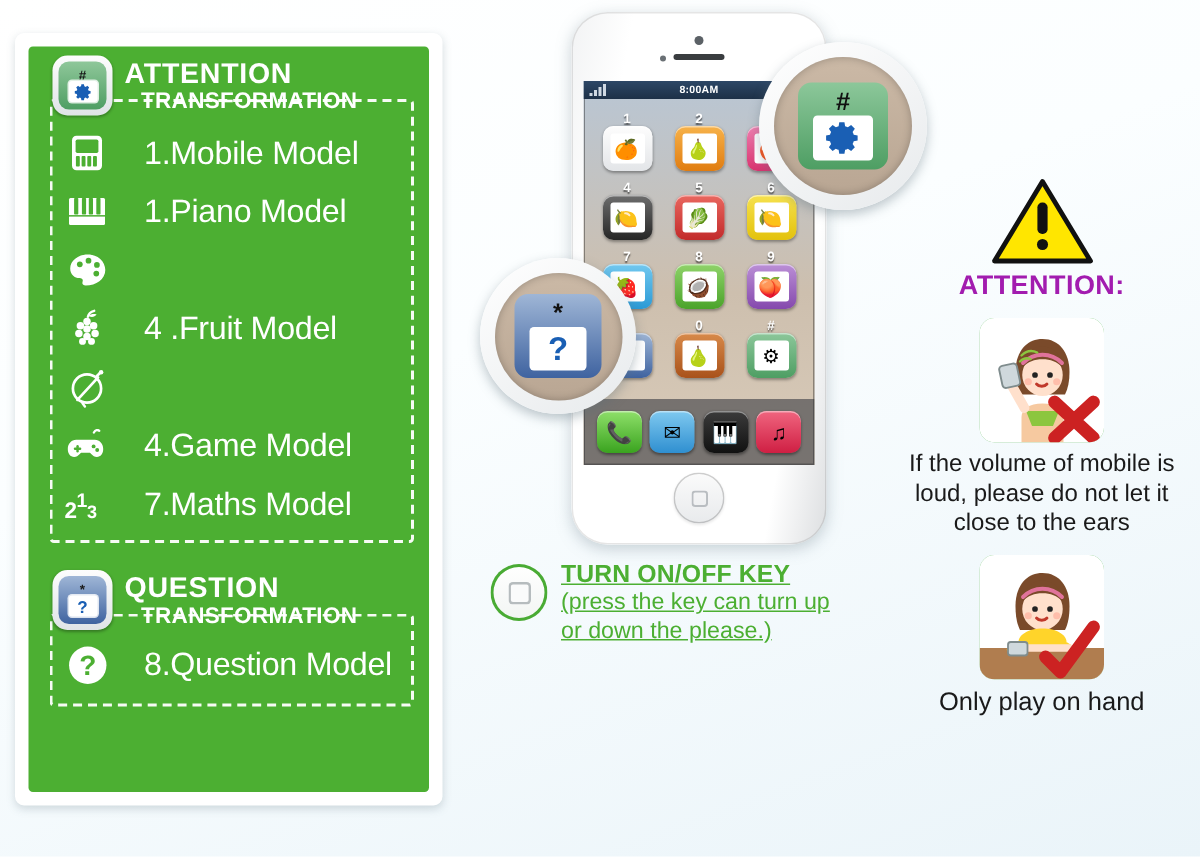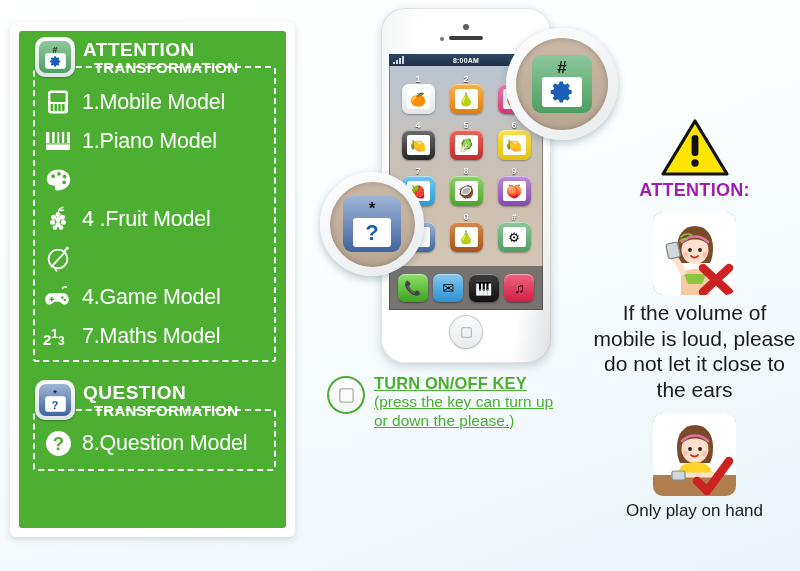--- a/index.html
+++ b/index.html
@@ -54,21 +54,21 @@
 
   .dash-box{
     margin:0 10px 0 14px;border:2px dashed rgba(255,255,255,.95);
     border-radius:3px;position:relative;
     flex:0 0 auto;box-sizing:border-box;
   }
   .dash-fn{margin-top:-13px;padding-top:16px;padding-bottom:6px;}
   .dash-qs{margin-top:-13px;padding-top:14px;padding-bottom:8px;}
 
   .row{
-    display:flex;align-items:center;gap:9px;
+    display:flex;align-items:center;gap:23px;
     padding:3px 6px 3px 8px;color:#fff;
   }
   .row .ico{width:30px;height:30px;flex:0 0 auto;display:flex;align-items:center;justify-content:center;}
   .row .lbl{font-size:21.5px;letter-spacing:-.2px;white-space:nowrap;}
   .fn-rows{display:flex;flex-direction:column;gap:3px;}
 
   
   .phone{
     position:absolute;left:381px;top:8px;width:170px;height:355px;
     background:linear-gradient(100deg,#f2f3f4 0%,#ffffff 18%,#ffffff 82%,#dcdee0 100%);
@@ -197,21 +197,21 @@
     font-size:18px;font-weight:bold;color:#a21caf;letter-spacing:.3px;margin-top:2px;
   }
   .care{
     width:83px;height:83px;border-radius:10px;margin:11px auto 0 auto;
     box-shadow:inset 0 0 0 2px #5cb85c;
     background:linear-gradient(#ffffff,#fdfdfd);
     position:relative;overflow:hidden;
   }
   .care svg{position:absolute;left:0;top:0;}
   .cap{
-    font-size:21px;color:#1a1a1a;line-height:1.22;margin-top:5px;
+    font-size:16px;color:#1a1a1a;line-height:1.22;margin-top:5px;
   }
   .cap.small{font-size:17px;}
 </style>
 </head>
 <body>
 
 <div class="stage">
 
   <div class="panel-frame">
     <div class="panel">

